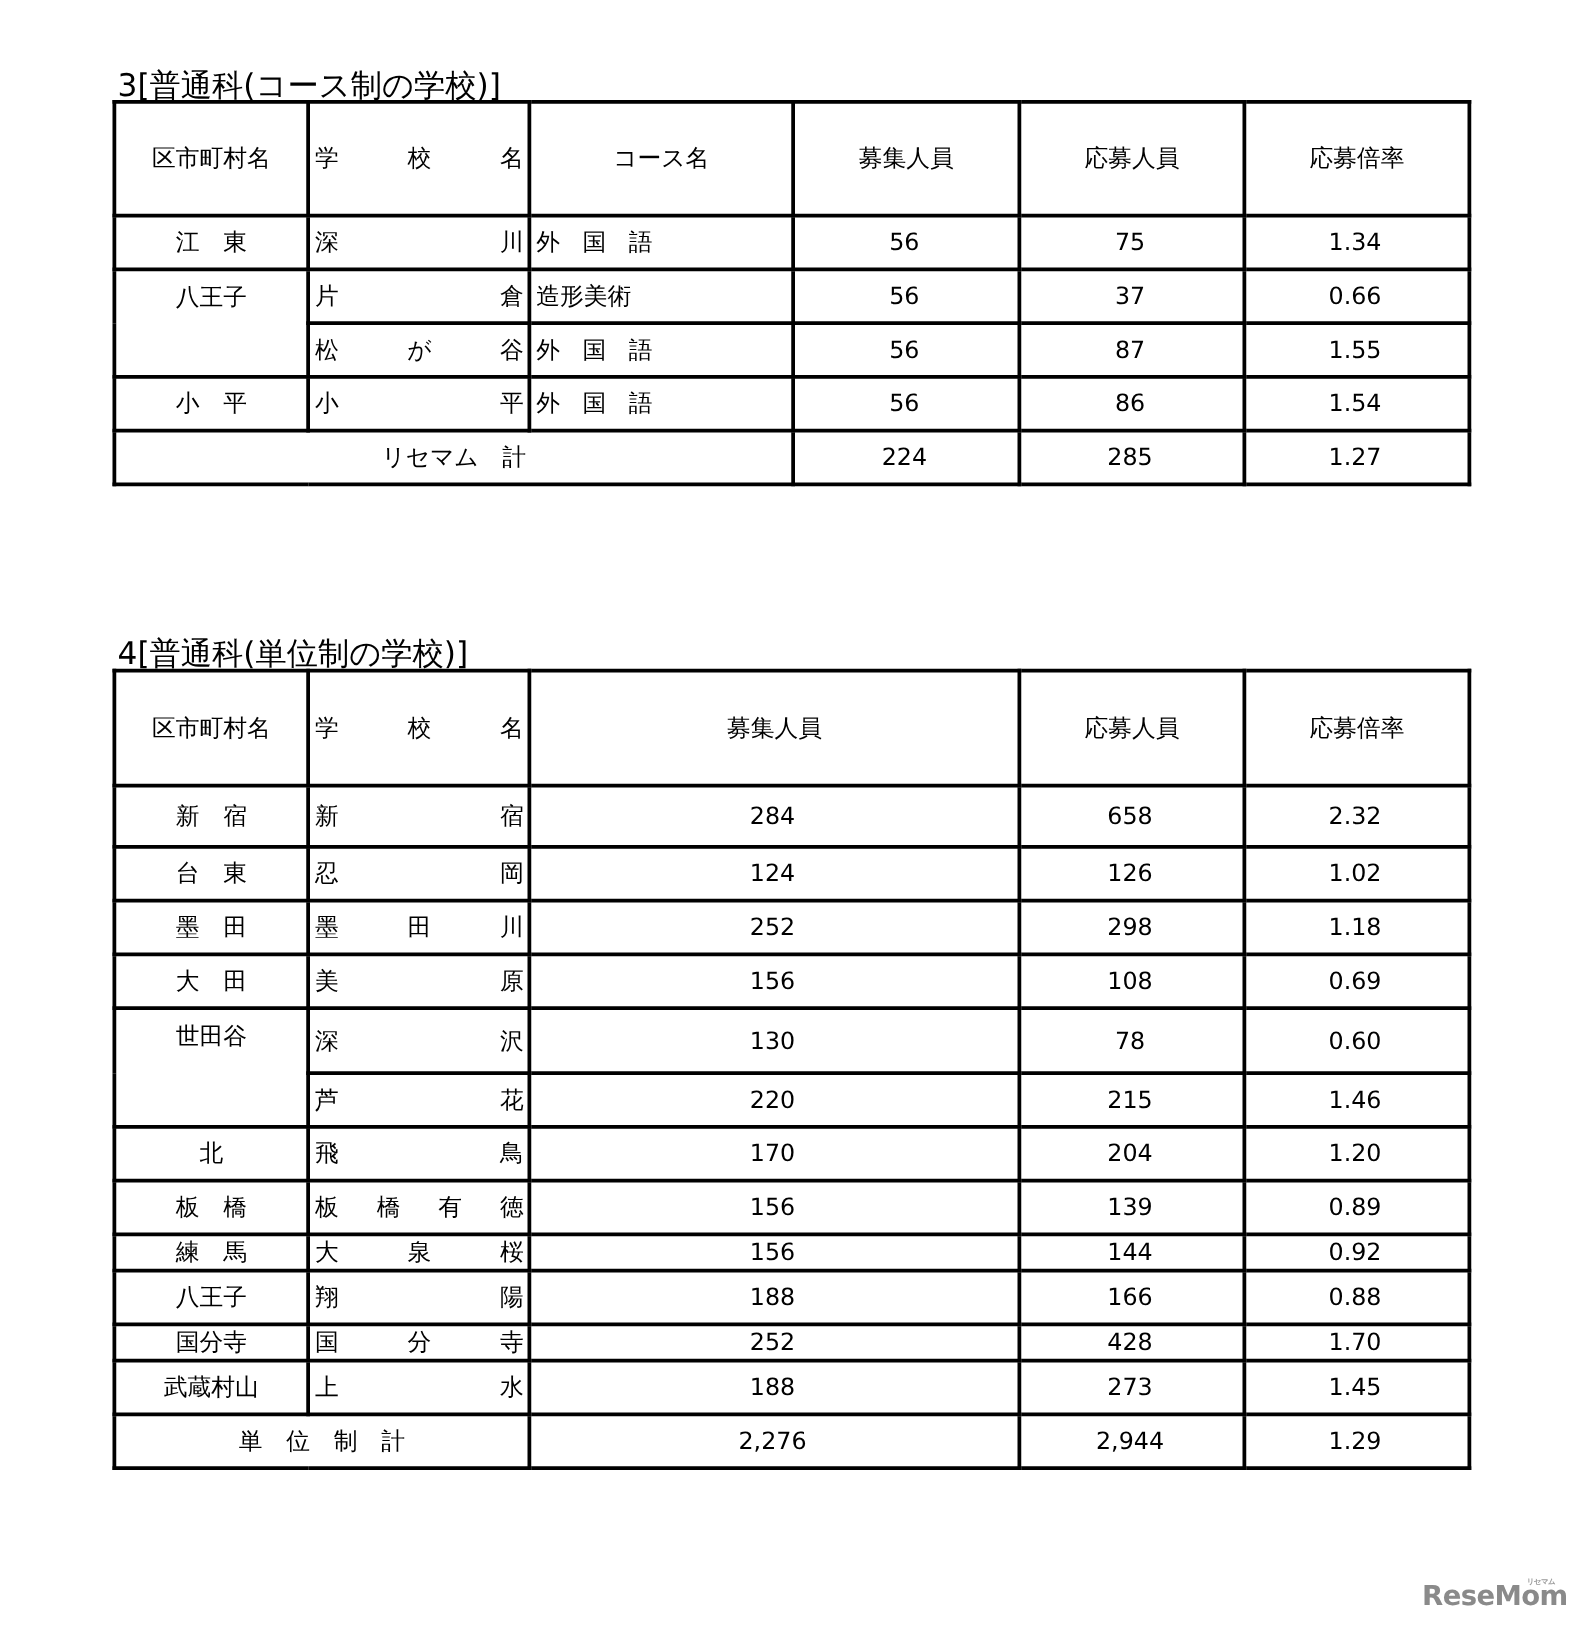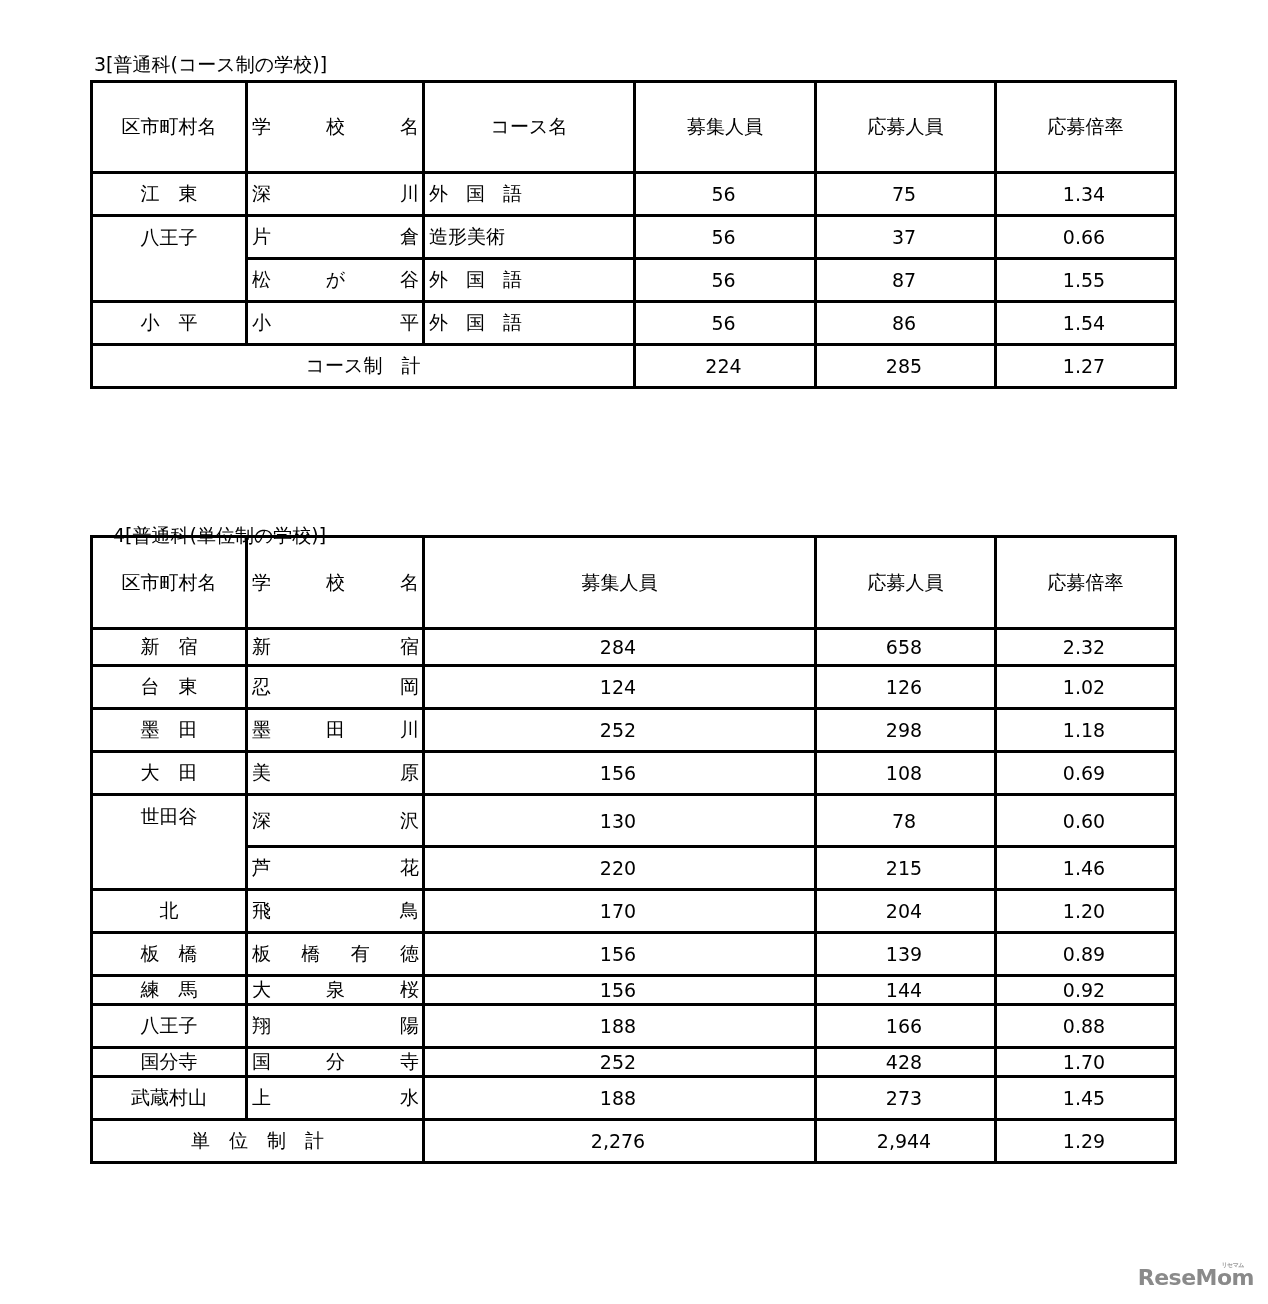--- a/index.html
+++ b/index.html
@@ -1,21 +1,21 @@
 <!DOCTYPE html>
 <html><head>
 <meta charset="utf-8">
 <style>
   html, body { margin: 0; padding: 0; background: #ffffff; }
   body {
     width: 1268px; height: 1304px; position: relative; overflow: hidden;
     font-family: "DejaVu Sans", "Liberation Sans", sans-serif; color: #000;
   }
   .section-title {
-    position: absolute; left: 94px; font-size: 19px; letter-spacing: 0px;
+    position: absolute; left: 94px; font-size: 25px; letter-spacing: 0px;
   }
   table.grid {
     position: absolute; border-collapse: collapse; table-layout: fixed;
     border: 3px solid #15803d;
   }
   table.grid td, table.grid th {
     border: 3px solid #000; padding: 0; font-weight: normal; font-size: 19px;
     white-space: nowrap; overflow: hidden;
   }
   .hdr { height: 88px; text-align: center; vertical-align: middle; }
@@ -107,29 +107,29 @@
             <span>小</span>
             <span>平</span>
           </div>
         </td>
     <td class="l course">外 国 語</td>
     <td class="r">56</td>
     <td class="r">86</td>
     <td class="r">1.54</td>
   </tr>
   <tr style="height:43px">
-    <td class="c" colspan="3">コース制　計</td>
+    <td class="c" colspan="3">リセマム　計</td>
     <td class="r">224</td>
     <td class="r">285</td>
     <td class="r">1.27</td>
   </tr>
 </tbody>
   </table>
 
-<div class="section-title" style="top:523px;margin-left:19px;">4[普通科(単位制の学校)]</div>
+<div class="section-title" style="top:506px;">4[普通科(単位制の学校)]</div>
 
 <table class="grid" style="left:90px; top:535px; width:1084px;">
   <colgroup>
     <col style="width:155px">
       <col style="width:177px">
       <col style="width:392px">
     <col style="width:180px">
       <col style="width:180px">
   </colgroup>
   <tbody>
@@ -141,21 +141,21 @@
         <span>校</span>
         <span>名</span>
       </div>
     </th>
     <th class="hdr">募集人員</th>
     <th class="hdr">応募人員</th>
     <th class="hdr">応募倍率</th>
   </tr>
   </tbody>
     <tbody id="s4body">
-      <tr style="height: 37px;">
+      <tr style="height: 49px;">
         <td class="c" rowspan="1">新　宿</td>
         <td>
           <div class="school">
             <span>新</span>
             <span>宿</span>
           </div>
         </td>
         <td class="r">284</td>
         <td class="r">658</td>
         <td class="r">2.32</td>

